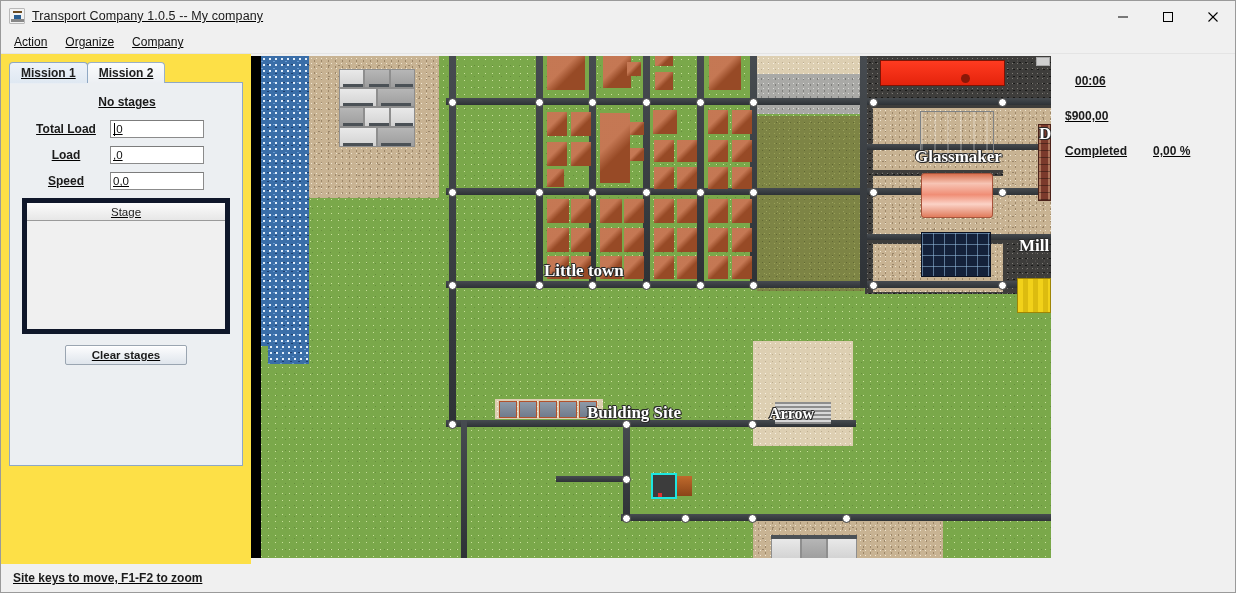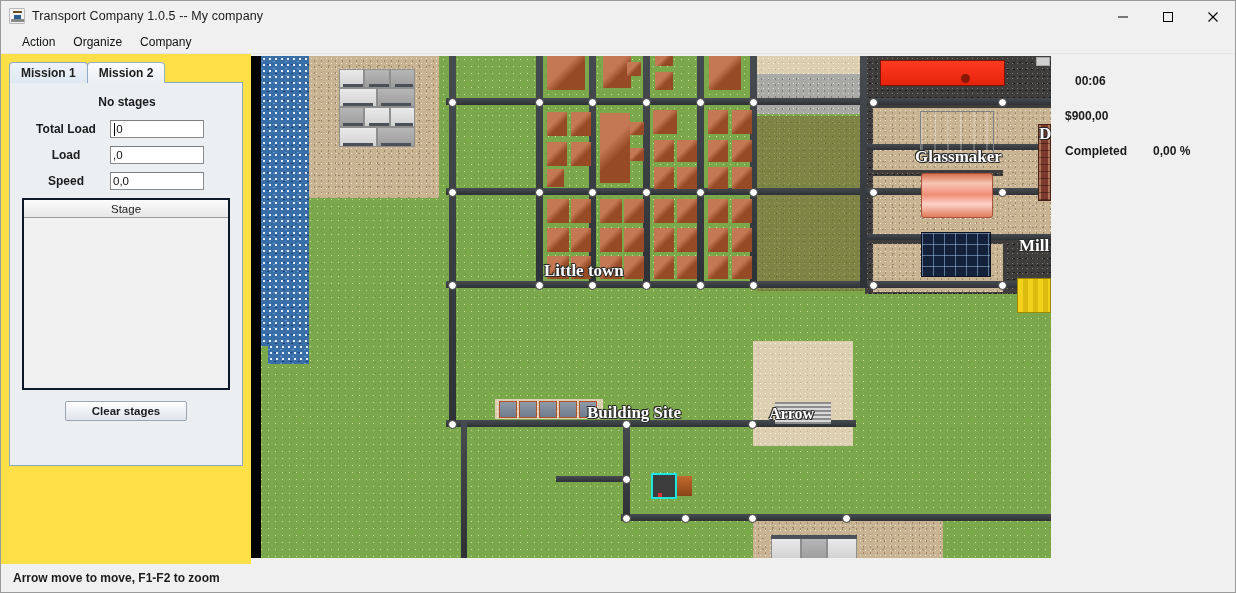--- a/index.html
+++ b/index.html
@@ -8,21 +8,21 @@
     width:1236px; height:593px;
     font-family:"Liberation Sans", sans-serif;
     background:#f0f0f0;
     overflow:hidden;
     position:relative;
   }
   #app {
     position:absolute; inset:0;
     background:#f0f0f0;
     border:1px solid #9a9a9a;
-    display:flex; flex-direction:column;
+    display:flex; flex-direction:column;text-decoration:underline;
   }
 
   
   .titlebar {
     height:31px; min-height:31px;
     background:#f0f0f0;
     display:flex; align-items:center;
     border-bottom:1px solid #f0f0f0;
     position:relative;
   }
@@ -50,21 +50,21 @@
     width:45px; height:31px; display:flex; align-items:center; justify-content:center;
     color:#000;
   }
   .winbtn svg { display:block; }
 
   
   .menubar {
     height:22px; min-height:22px;
     display:flex; align-items:center;
     background:#f0f0f0;
-    padding-left:12px;
+    padding-left:4px;
     border-bottom:1px solid #e4e4e4;
   }
   .menuitem {
     font-size:12px; color:#111;
     padding:3px 9px 4px 9px;
     font-weight:normal;
   }
 
   
   .bodyrow { flex:1; display:flex; position:relative; background:#f0f0f0; }
@@ -128,22 +128,22 @@
   .swbtn {
     width:70px; height:19px;
     font-size:11.5px; font-weight:bold; color:#1b1b1b;
     display:flex; align-items:center; justify-content:center;
     border:1px solid #9aa5b1;
     border-radius:2px;
     background:linear-gradient(#fdfdfe,#dfe5ec);
     box-shadow:inset 0 1px 0 #fff;
   }
   .table-wrap {
-    margin:0 2px; border:2px solid #0f172a; background:#fff;
-    height:192px; display:flex; flex-direction:column;
+    margin:0 2px; border:5px solid #0f172a; background:#fff;
+    height:136px; display:flex; flex-direction:column;
   }
   .th {
     height:18px; min-height:18px;
     border-bottom:1px solid #9a9a9a;
     background:linear-gradient(#fbfbfb,#e7e7e7);
     display:flex; align-items:center; justify-content:center;
     font-size:11.5px; color:#222;
   }
   .tbody { flex:1; background:#f0f0f0; }
   .clear-row { display:flex; justify-content:center; margin-top:11px; }
@@ -612,16 +612,16 @@
       <div class="info-line">$900,00</div>
       <div class="info-line">
         <span class="info-key">Completed</span>
         <span>0,00 %</span>
       </div>
     </div>
 
   </div>
 
   <div class="statusbar">
-    <span>Arrow move to move, F1-F2 to zoom</span>
+    <span>Site keys to move, F1-F2 to zoom</span>
   </div>
 
 </div>
 
 </body></html>

